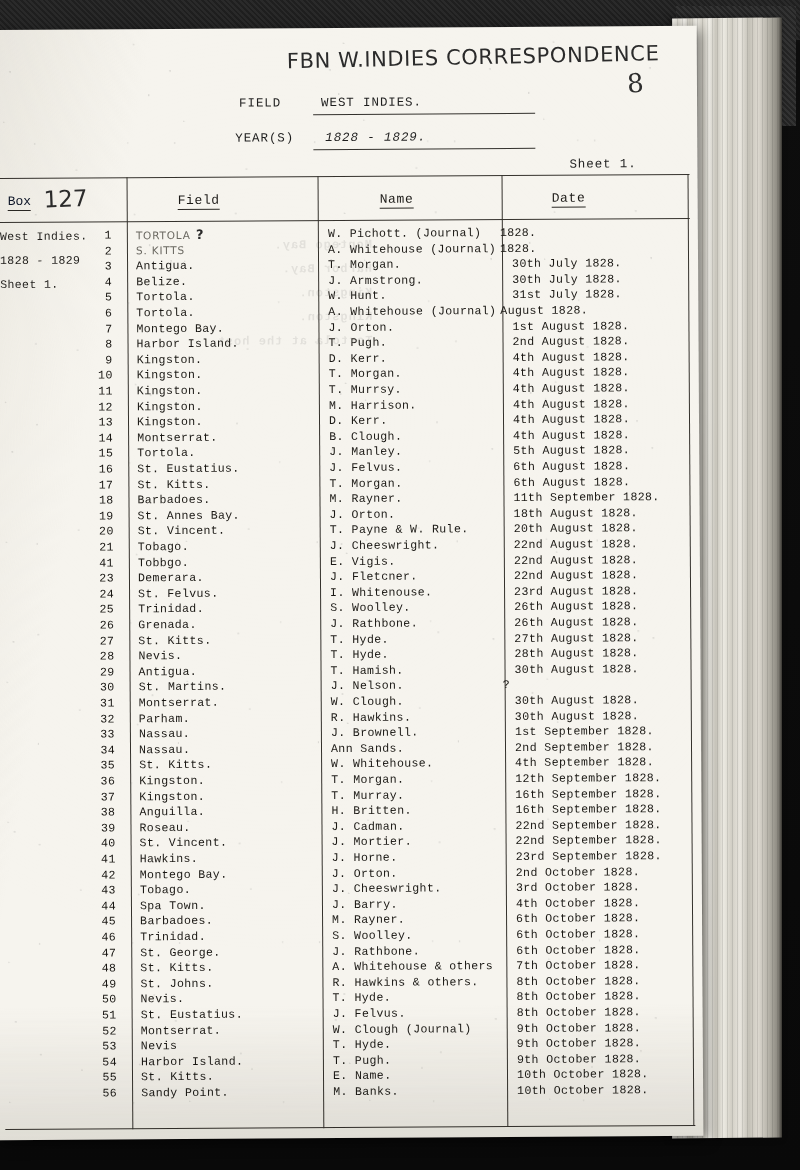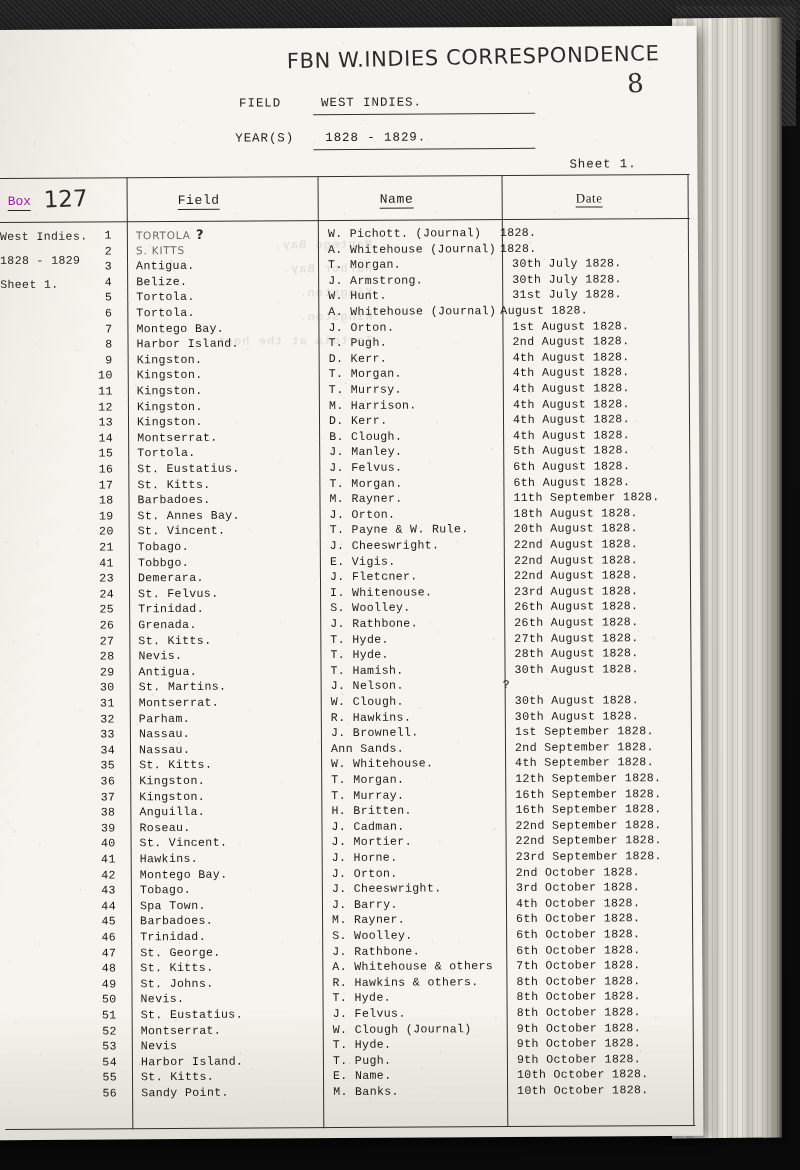--- a/index.html
+++ b/index.html
@@ -115,21 +115,21 @@
     color: #2e2e2e;
     transform: rotate(-4deg);
   }
 
   
   .hdr-row { position: absolute; font-size: 12.5px; color: #1e1e1e; letter-spacing: .9px; }
   #field-label   { left: 248px; top: 68px; }
   #field-value   { left: 330px; top: 68px; }
   #field-rule    { position: absolute; left: 322px; top: 86px; width: 222px; border-bottom: 1.4px solid #33312d; }
   #years-label   { left: 244px; top: 103px; }
-  #years-value   { left: 334px; top: 103px; }
+  #years-value   { left: 334px; top: 103px; font-style: italic; }
   #years-rule    { position: absolute; left: 322px; top: 121px; width: 222px; border-bottom: 1.4px solid #33312d; }
   #sheet-label   { left: 578px; top: 131px; }
 
   
   #ledger-table {
     position: absolute;
     left: 8px; top: 148px;
     width: 690px; height: 952px;
   }
   .tline { position: absolute; background: #35322d; }
@@ -138,21 +138,21 @@
 
   #thead-row {
     position: absolute; left: 0; right: 0; top: 0; height: 44px;
   }
   .th {
     position: absolute; top: 16px;
     font-size: 13px; color: #1c1a17; letter-spacing: .6px;
   }
   .th u { text-decoration: none; border-bottom: 1.3px solid #2a2824; padding-bottom: 1px; }
 
-  #box-label { position: absolute; left: 8px; top: 16px; font-size: 13px; color: #a21caf; }
+  #box-label { position: absolute; left: 8px; top: 16px; font-size: 13px; color: #0f172a; }
   #box-label span.u { border-bottom: 1.3px solid #2a2824; padding-bottom: 1px; }
   #box-number {
     position: absolute; left: 44px; top: 8px;
     font-family: "DejaVu Sans", sans-serif;
     font-size: 23px; color: #2c2c2c;
     transform: rotate(-2deg);
   }
 
   
   #margin-notes {
@@ -251,21 +251,21 @@
         <span class="u">Box</span>
       </div>
       <div id="box-number">127</div>
 
       <div class="th" style="left:178px;">
         <u>Field</u>
       </div>
       <div class="th" style="left:380px;">
         <u>Name</u>
       </div>
-      <div class="th" style="left:576px;font-family:Liberation Serif, serif;">
+      <div class="th" style="left:552px;">
         <u>Date</u>
       </div>
     </div>
 
     <div id="margin-notes">
       <div>West Indies.</div>
       <div>1828 - 1829</div>
       <div>Sheet 1.</div>
     </div>
 

